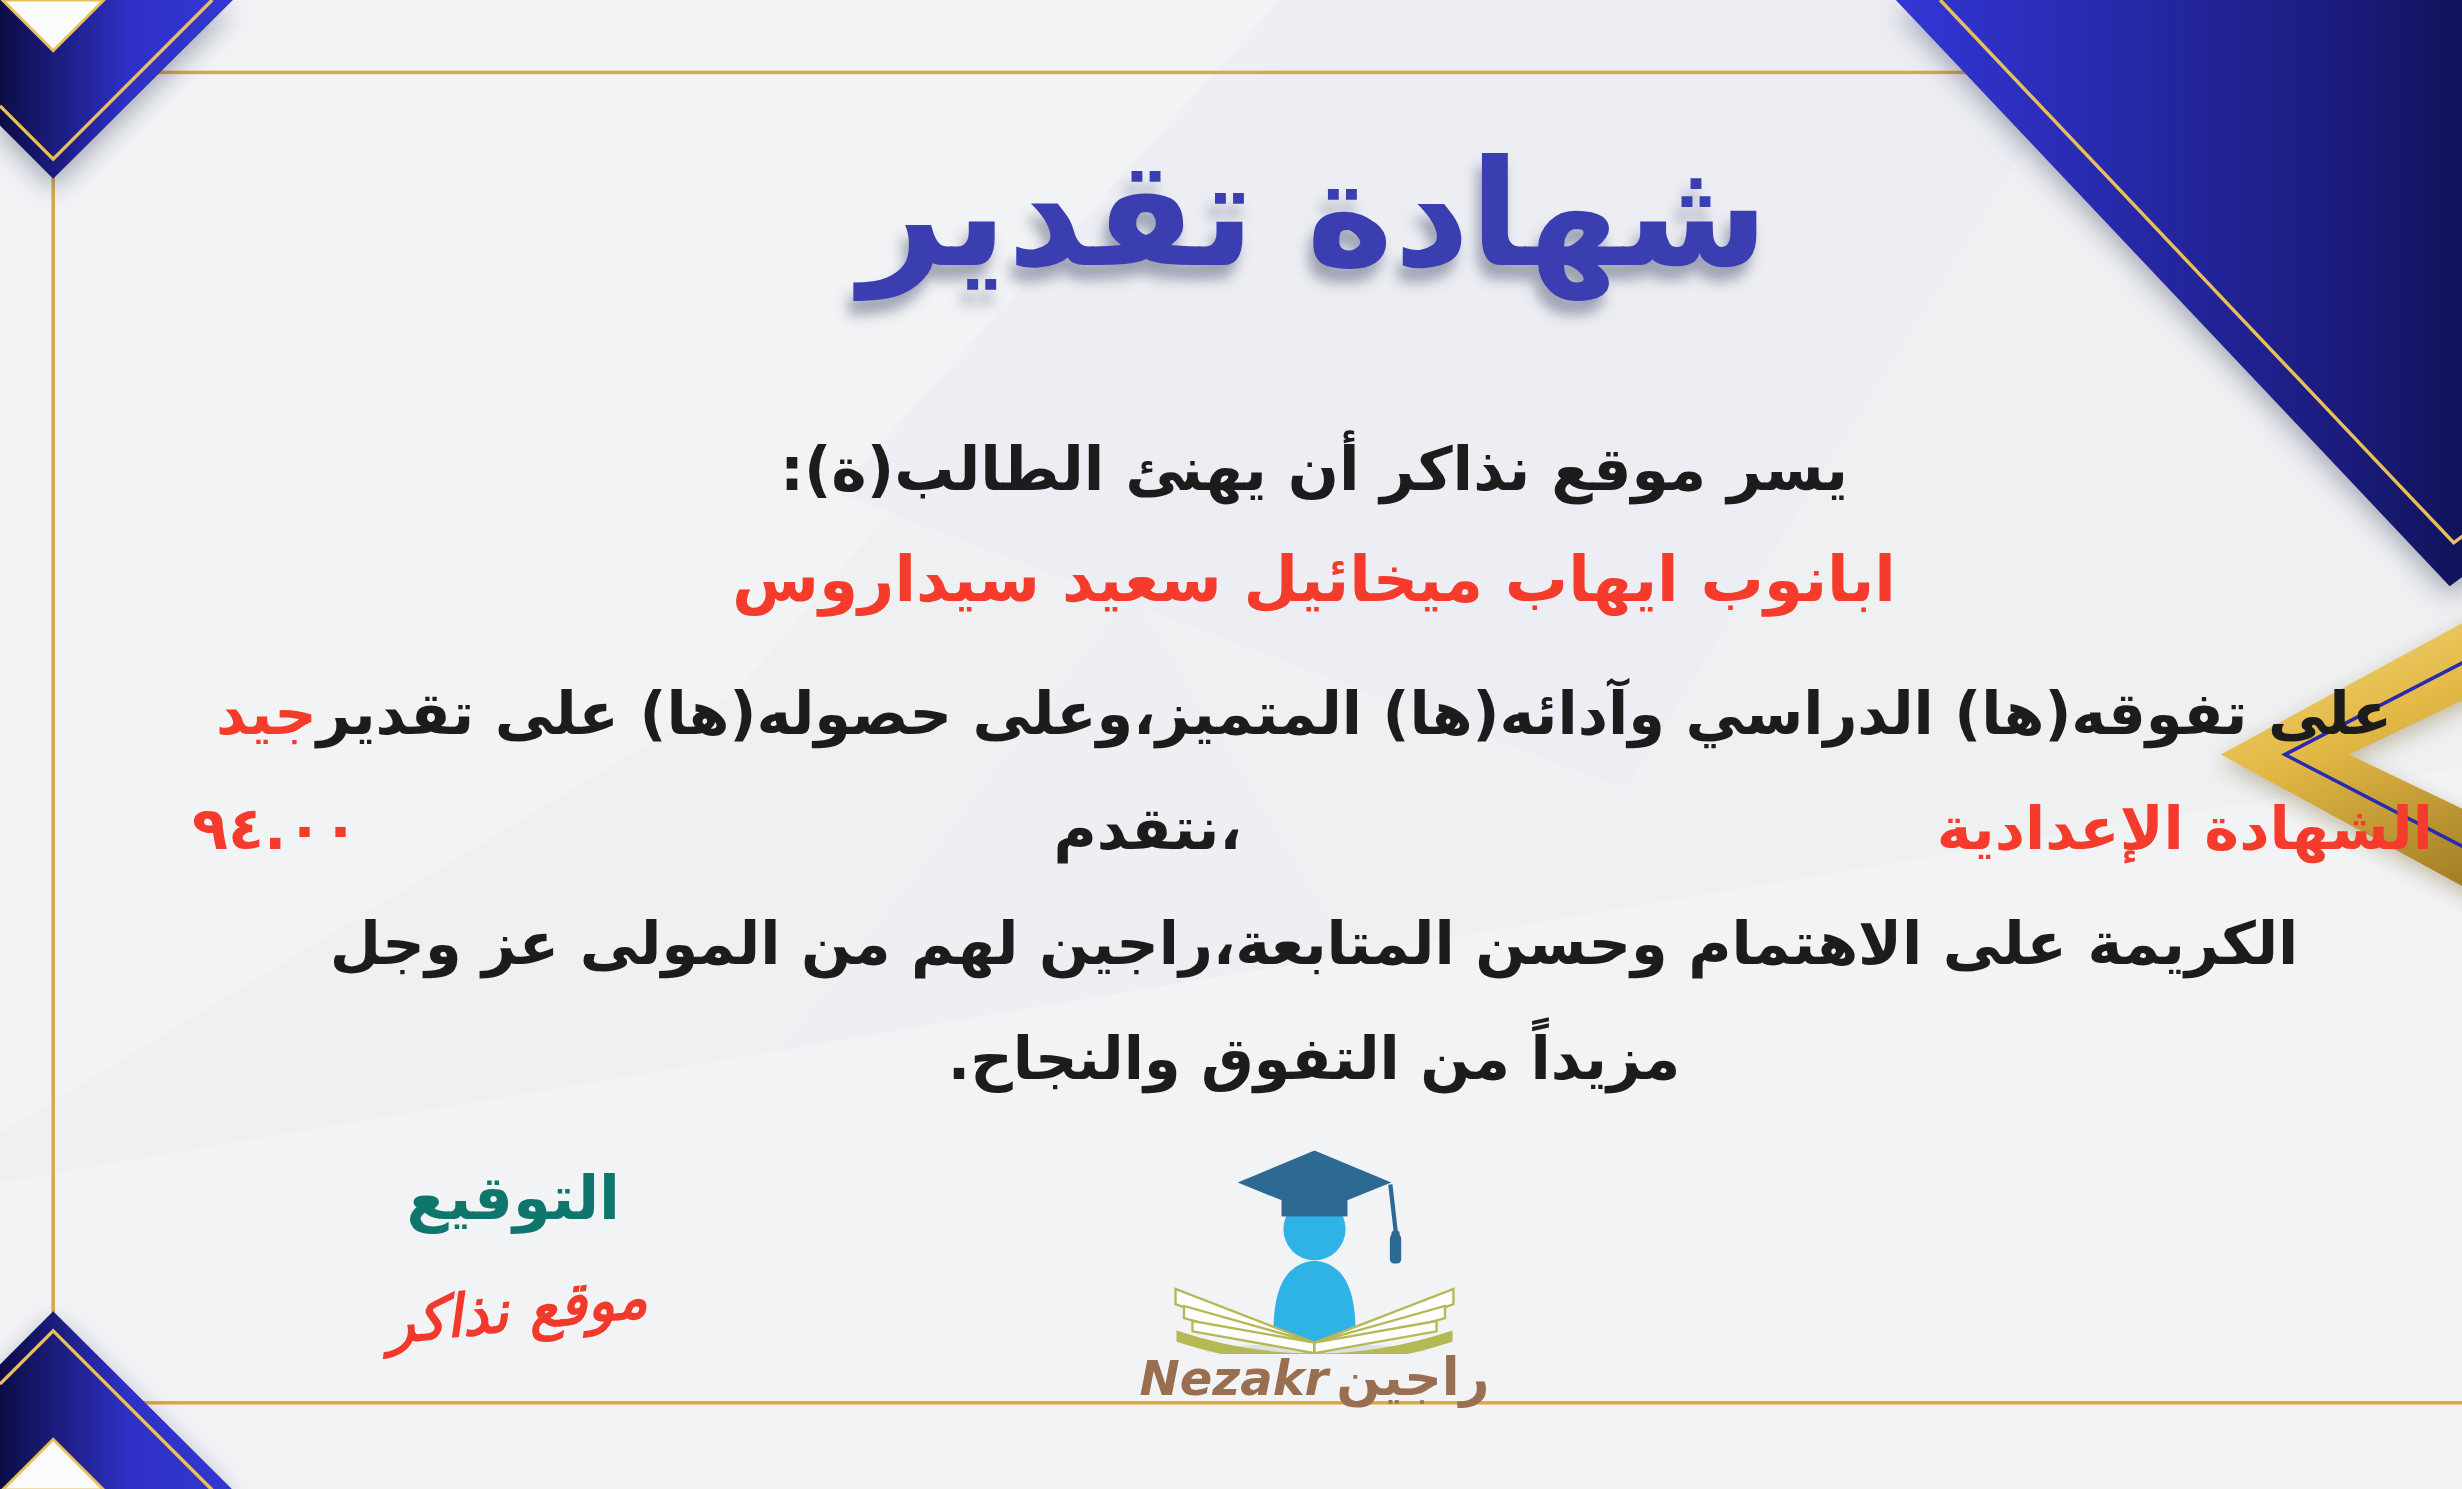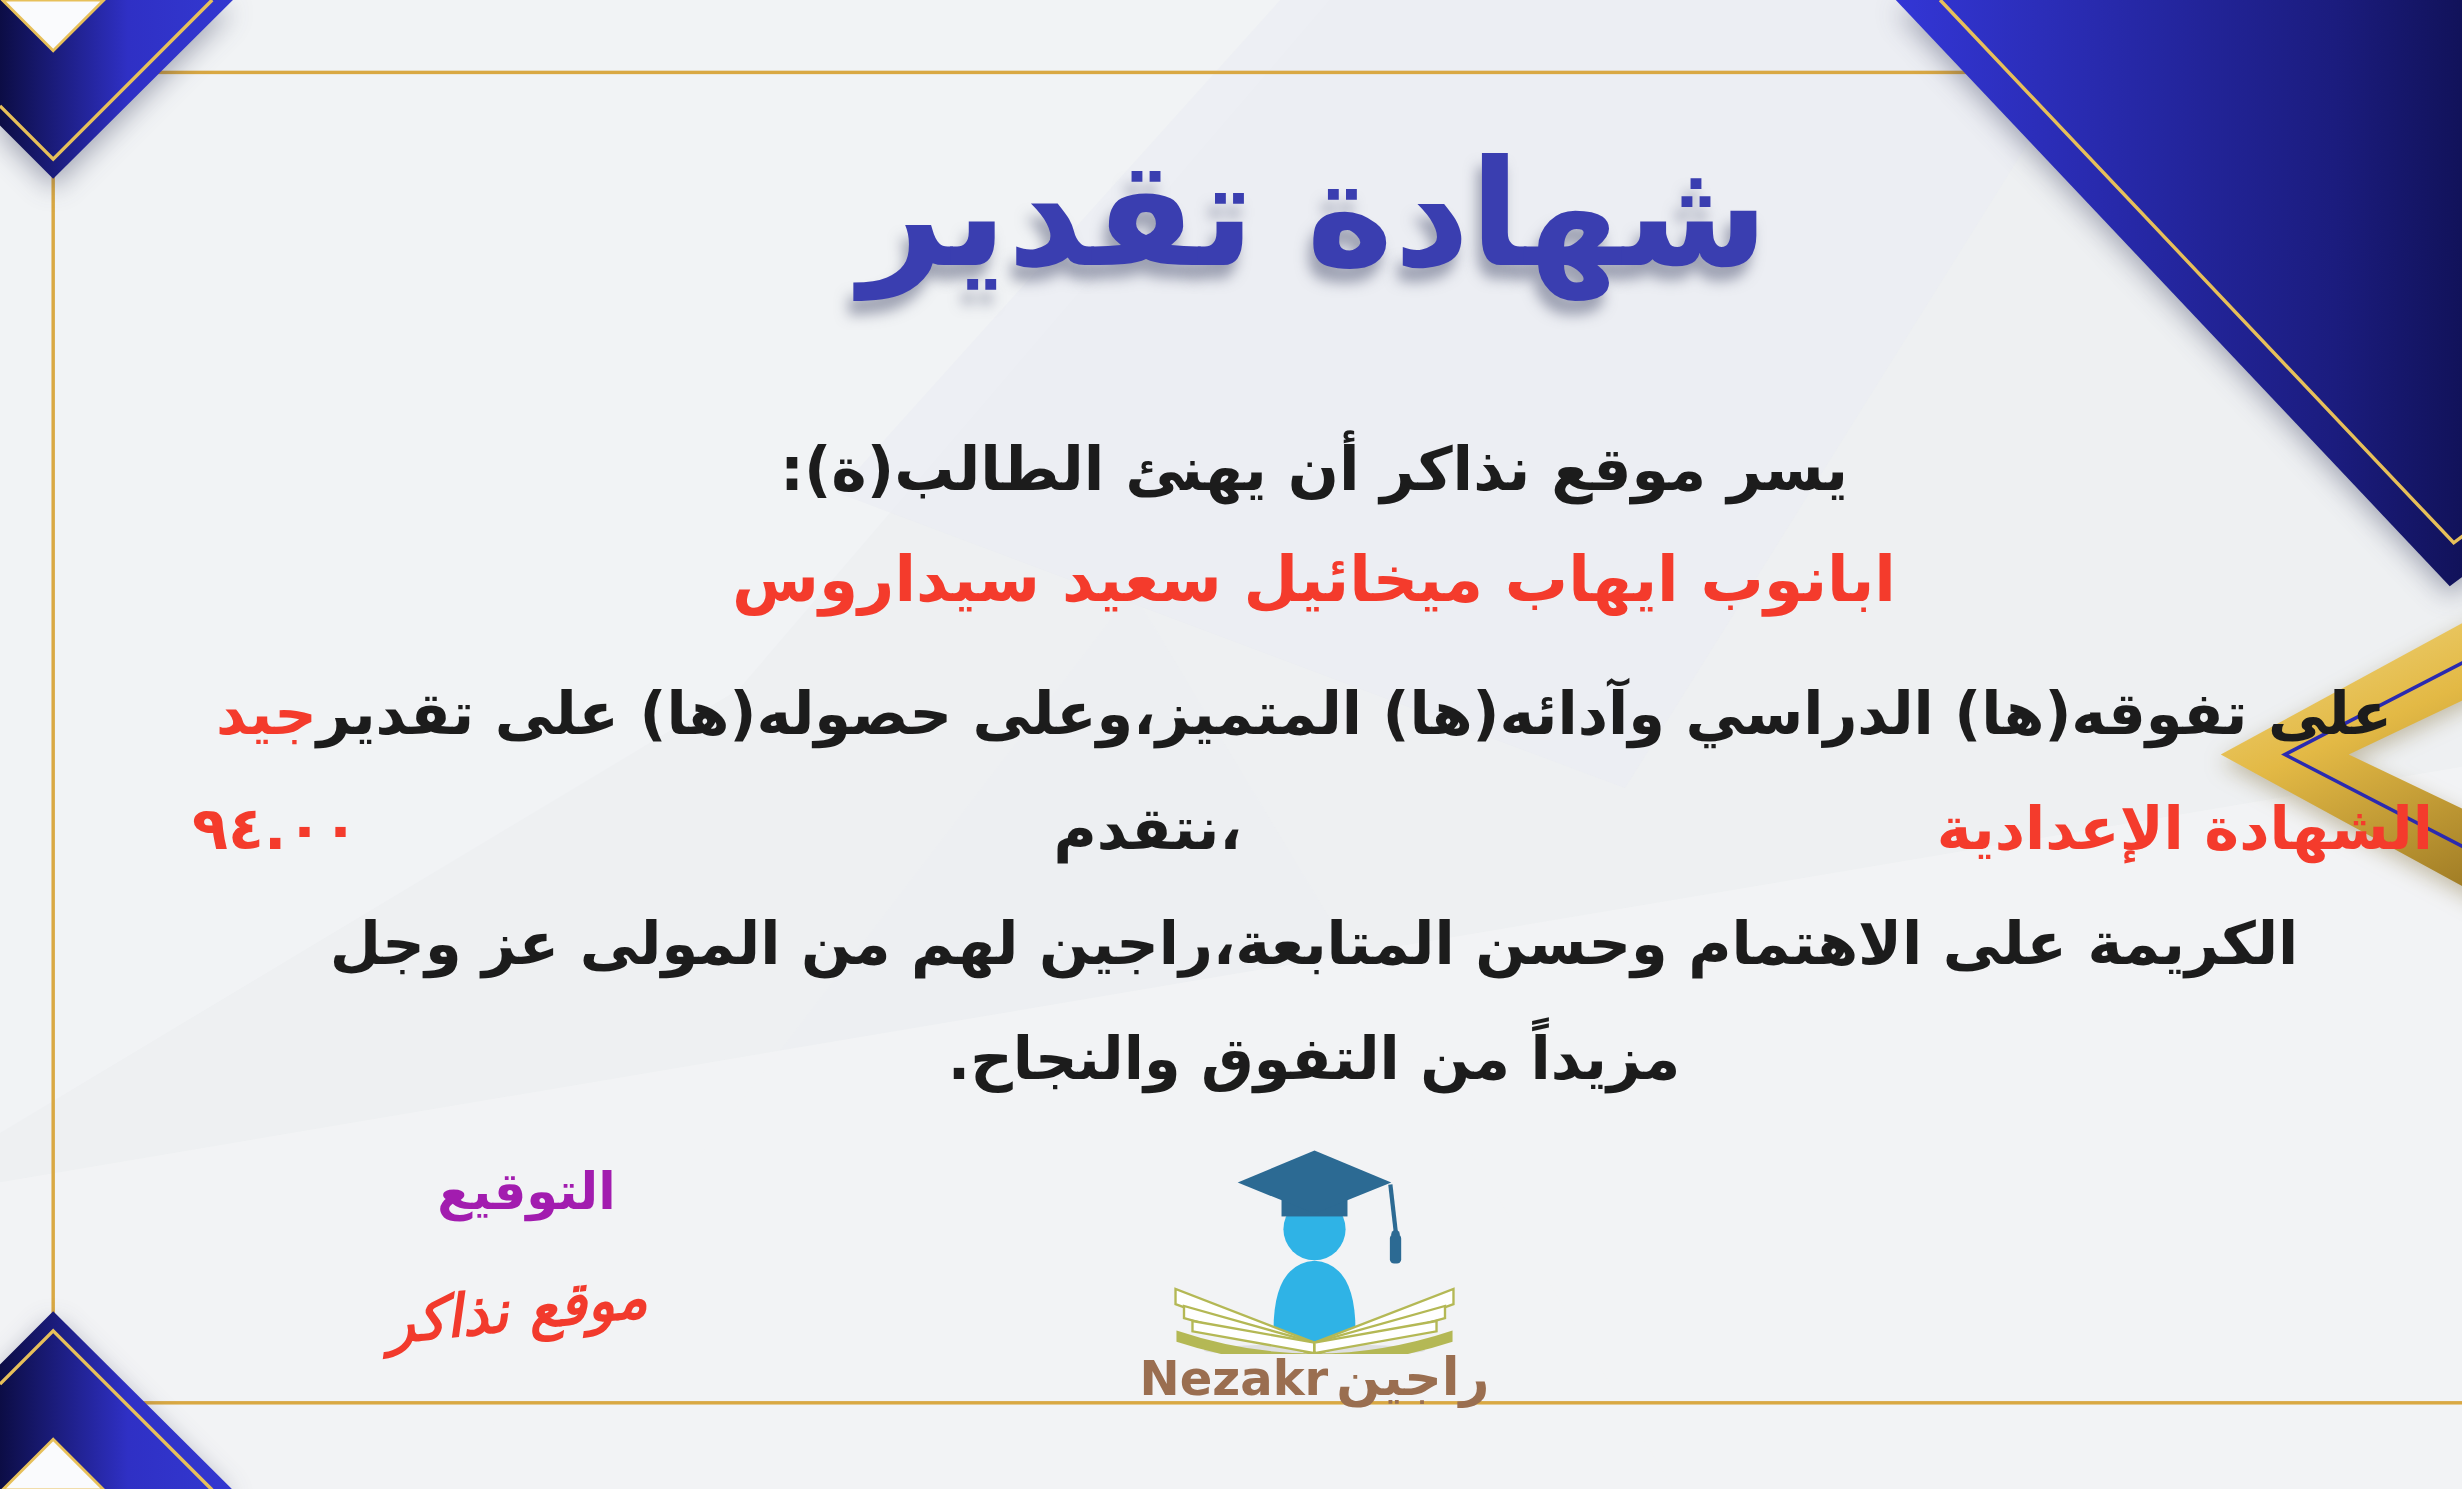--- a/index.html
+++ b/index.html
@@ -29,33 +29,33 @@
   .line.flex{display:flex;justify-content:space-between;align-items:baseline;width:auto;}
   .red{color:#f43b2c;}
   .intro{top:433px;font-size:60px;}
   .student{top:542px;font-size:63px;}
   .l3{top:679px;left:246px;right:236px;}
   .l4{top:794px;left:192px;right:195px;}
   .l5{top:909px;}
   .l6{top:1024px;}
   .sig-label{
     position:absolute;left:433px;top:1162px;width:187px;
-    text-align:center;font-size:51px;font-weight:bold;color:#a21caf;direction:rtl;
+    text-align:center;font-size:61px;font-weight:bold;color:#0f766e;direction:rtl;
   }
   .sig-script{
     position:absolute;left:364px;top:1276px;width:305px;
     text-align:center;font-size:58px;font-weight:bold;font-style:italic;
     color:#f23a2c;direction:rtl;transform:rotate(-6deg);
   }
   .logo{position:absolute;left:1114px;top:1142px;width:401px;text-align:center;}
   .logo-text{
     display:flex;justify-content:center;align-items:baseline;gap:7.9px;
     direction:ltr;margin-top:-8.9px;color:#9a6e50;
   }
-  .logo-latin{font-size:48px;font-weight:bold;}
+  .logo-latin{font-size:48px;font-weight:bold;font-style:italic;}
   .logo-arabic{font-size:52px;font-weight:bold;direction:rtl;}
 </style>
 </head>
 <body>
 
 <div class="canvas">
 
   <svg class="deco" viewBox="0 0 5337 3025" preserveAspectRatio="none">
     <defs>
       <linearGradient id="gradTL" x1="0" y1="0" x2="1" y2="0">

